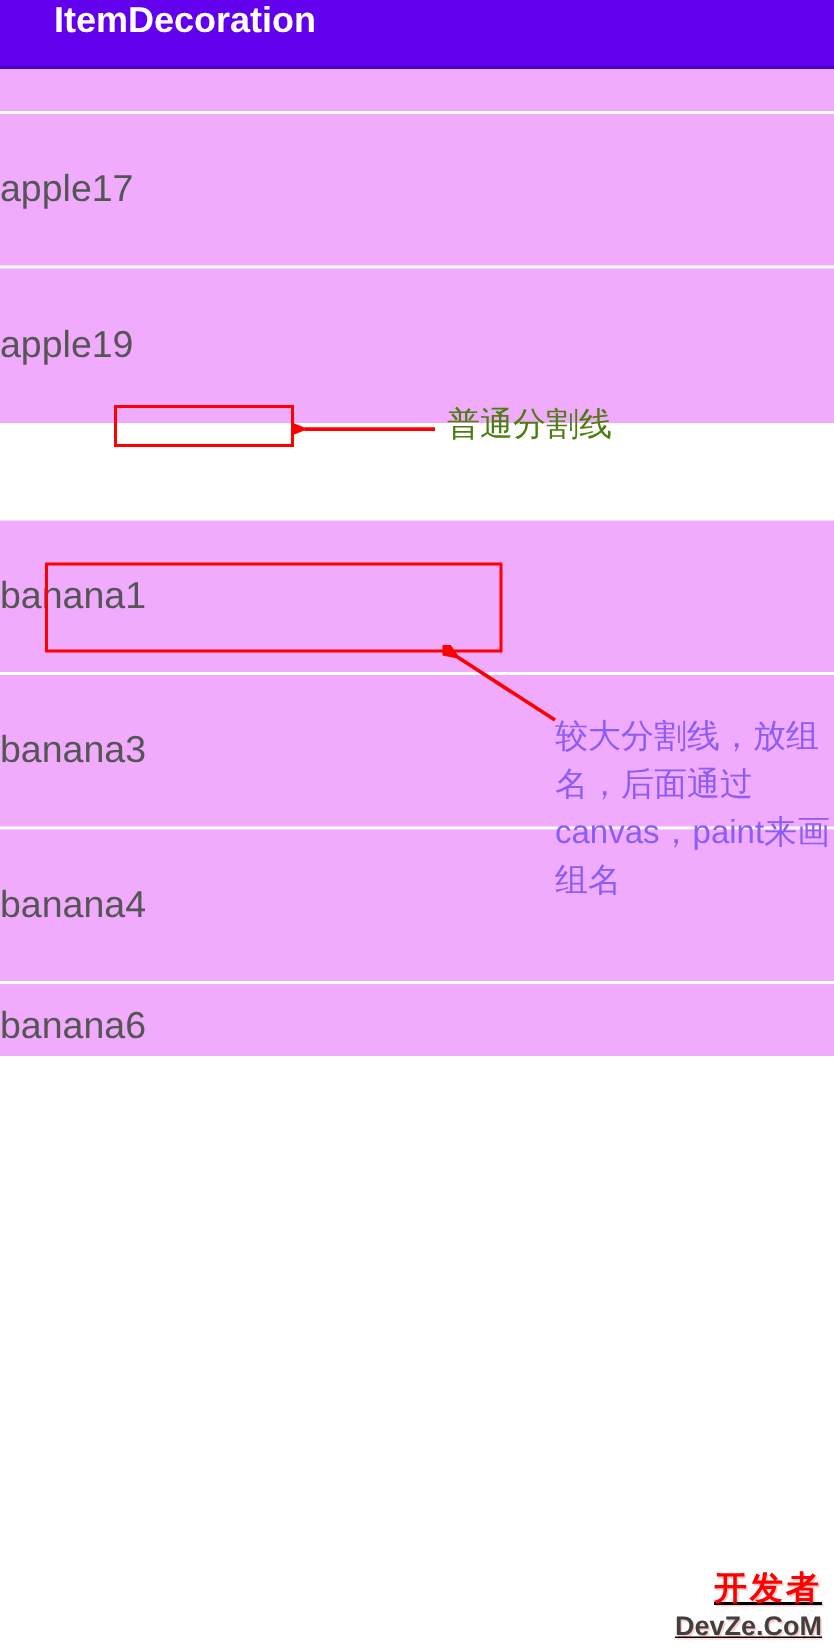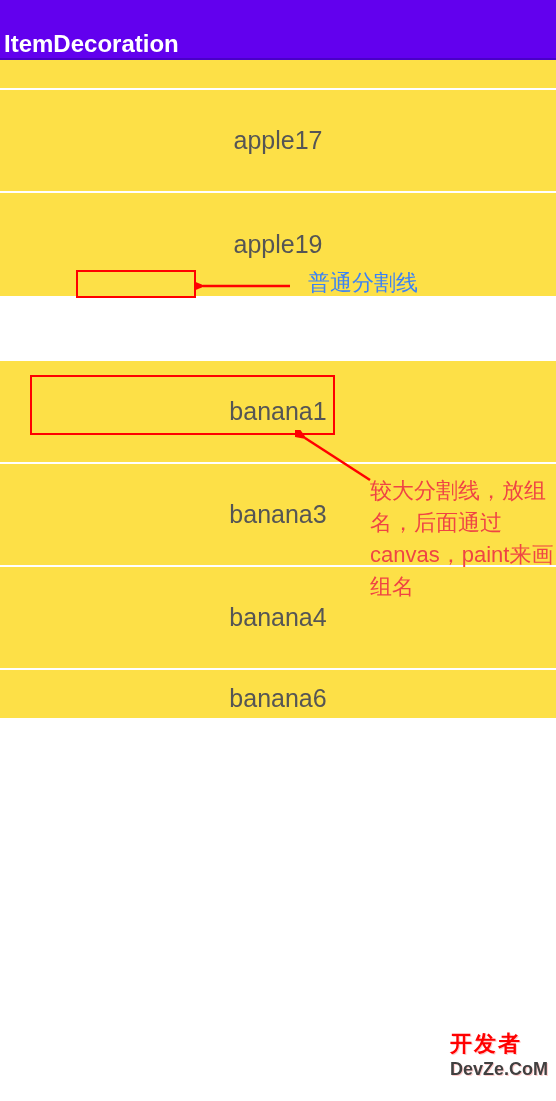--- a/index.html
+++ b/index.html
@@ -10,39 +10,38 @@
     body {
       width: 556px;
       height: 1101px;
       background: #ffffff;
       font-family: sans-serif;
       position: relative;
       overflow: hidden;
     }
     .app-bar {
       background: #6200ee;
-      height: 60px;
+      height: 46px;
       display: flex;
-      align-items: flex-end;
-      padding-left: 4px;
+      align-items: flex-start;
+      padding-left: 36px;
       border-bottom: 2px solid #4a00c8;
     }
     .app-bar-title {
       color: #ffffff;
       font-size: 24px;
       font-weight: 600;
     }
     .list-container {
       position: relative;
     }
     .list-item {
-      background: #fde047;
+      background: #f0abfc;
       display: flex;
       align-items: center;
-      justify-content: center;
       font-size: 25px;
       color: #555555;
       border-bottom: 2px solid #ffffff;
     }
     .item-partial {
       height: 30px;
       align-items: flex-start;
       padding-top: 0;
     }
     .item-normal {
@@ -83,40 +82,42 @@
       z-index: 10;
     }
     .arrow-2 {
       position: absolute;
       left: 295px;
       top: 430px;
       z-index: 10;
     }
     .annotation-1 {
       position: absolute;
-      left: 308px;
+      left: 298px;
       top: 268px;
-      color: #3b82f6;
+      color: #4d7c0f;
       font-size: 22px;
       z-index: 10;
     }
     .annotation-2 {
       position: absolute;
       left: 370px;
       top: 475px;
-      color: #ef4444;
+      color: #8b5cf6;
       font-size: 22px;
       line-height: 1.45;
       z-index: 10;
     }
     .watermark {
       position: absolute;
       right: 8px;
-      bottom: 21px;
+      bottom: 6px;
+      text-align: right;
       z-index: 20;
+      text-decoration: underline;
     }
     .watermark-top {
       color: #ff0000;
       font-size: 22px;
       font-weight: bold;
       letter-spacing: 2px;
       text-shadow: 1px 1px 0 #ffcccc;
     }
     .watermark-bottom {
       color: #404040;

